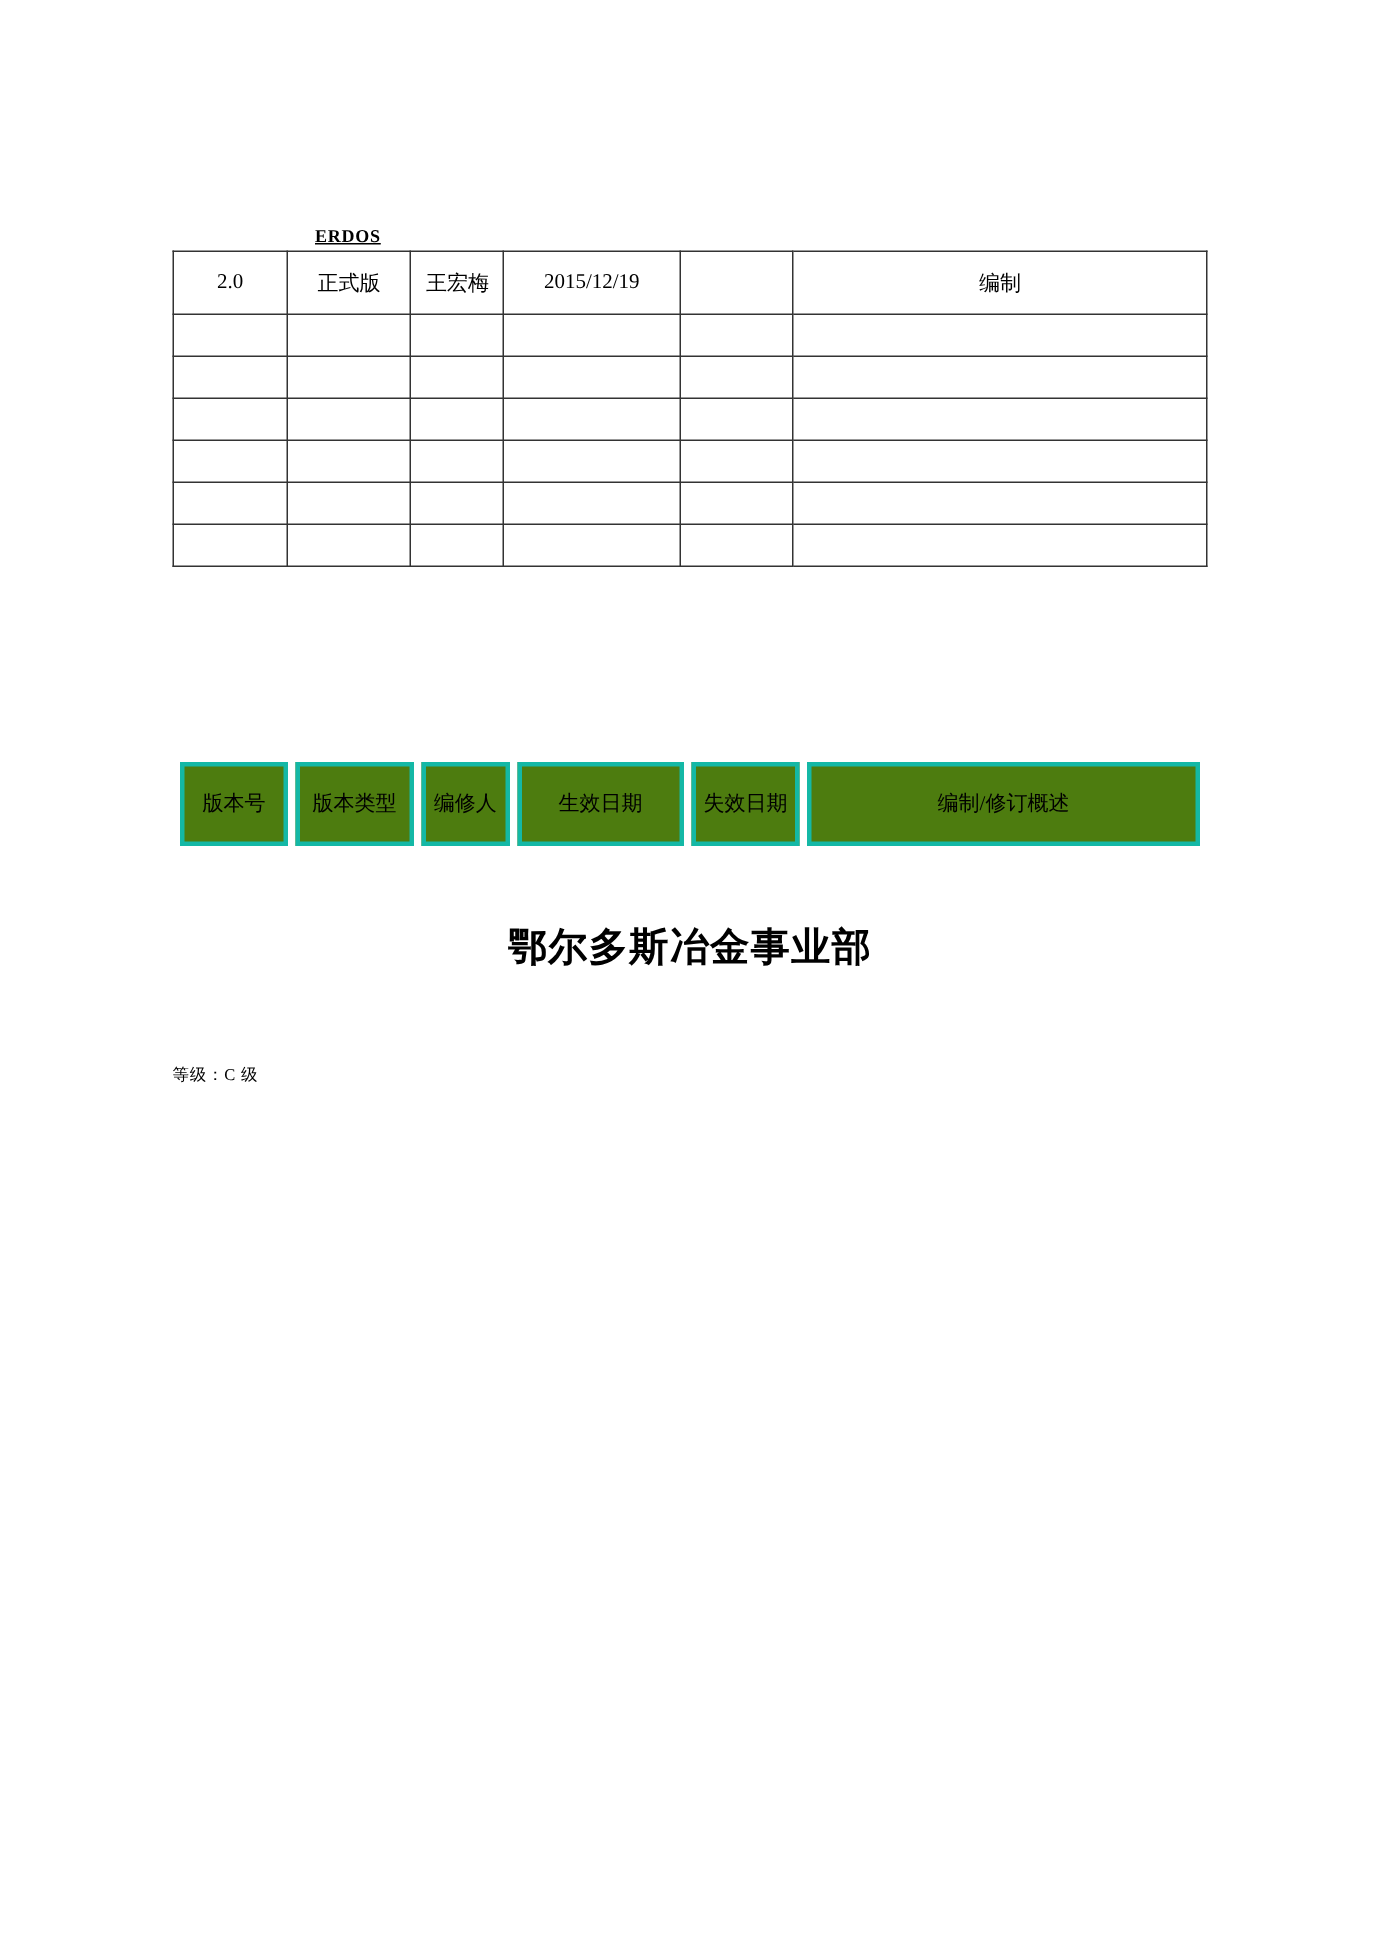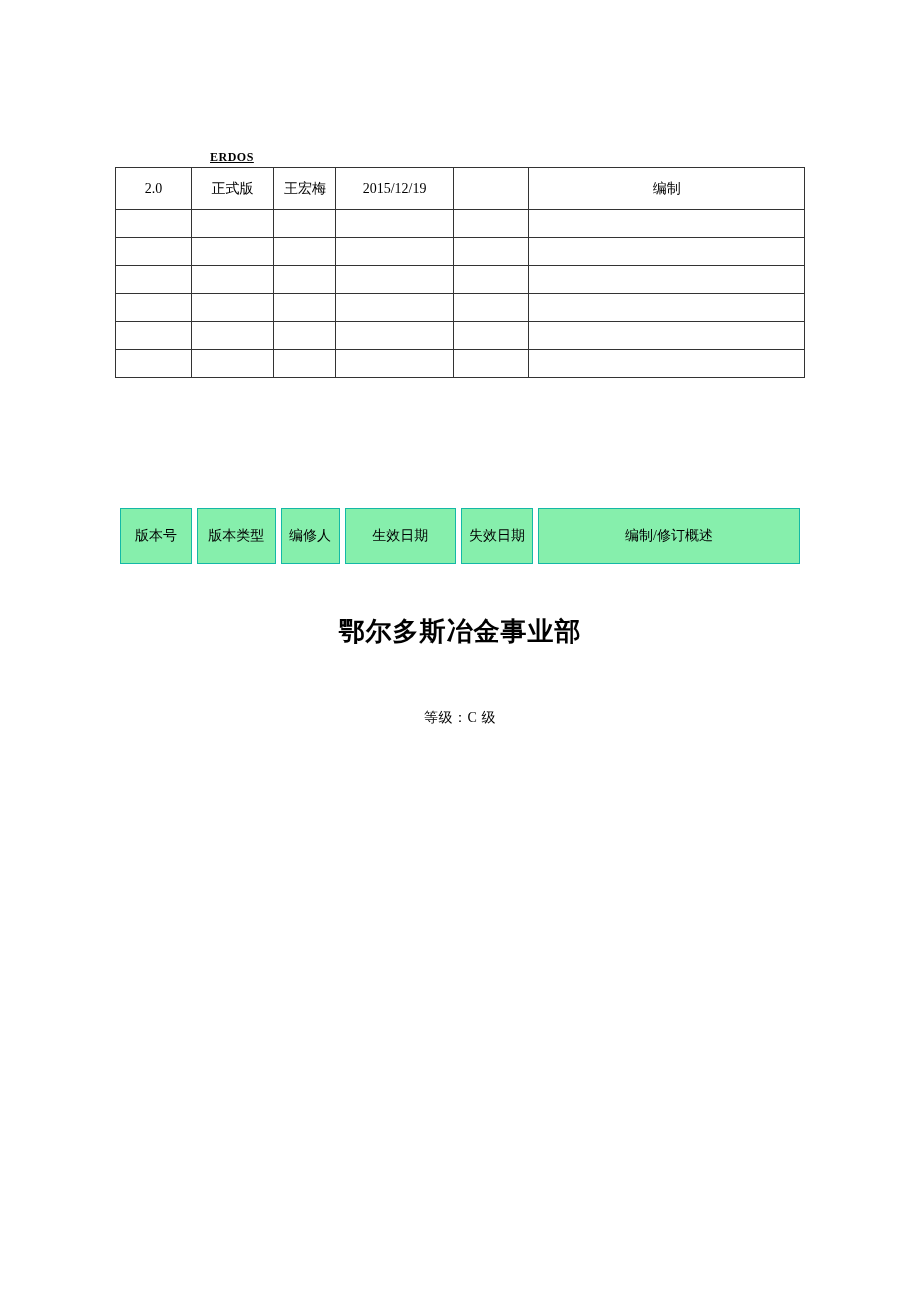--- a/index.html
+++ b/index.html
@@ -47,22 +47,22 @@
     .col-4 { width: 17%; }
     .col-5 { width: 11%; }
     .col-6 { width: 40%; }
     .green-header-table {
       width: 100%;
       border-collapse: separate;
       border-spacing: 5px 0;
       margin-bottom: 50px;
     }
     .green-header-table td {
-      background: #86efac;
-      border: 1px solid #14b8a6;
+      background: #4d7c0f;
+      border: 3px solid #14b8a6;
       height: 56px;
       text-align: center;
       vertical-align: middle;
       font-size: 14px;
       padding: 2px;
     }
     .gcol-1 { width: 11%; }
     .gcol-2 { width: 12%; }
     .gcol-3 { width: 9%; }
     .gcol-4 { width: 17%; }
@@ -77,22 +77,22 @@
       letter-spacing: 2px;
     }
     .sub-title {
       text-align: center;
       font-size: 26px;
       font-family: "SimHei", "黑体", sans-serif;
       margin-bottom: 60px;
       letter-spacing: 1px;
     }
     .grade {
-      text-align: center;
-      font-size: 14px;
+      text-align: left;
+      font-size: 11px;
       letter-spacing: 0.5px;
     }
   </style>
 </head>
 <body>
 
 <div class="page">
 
   <div class="brand-label">ERDOS</div>
 

